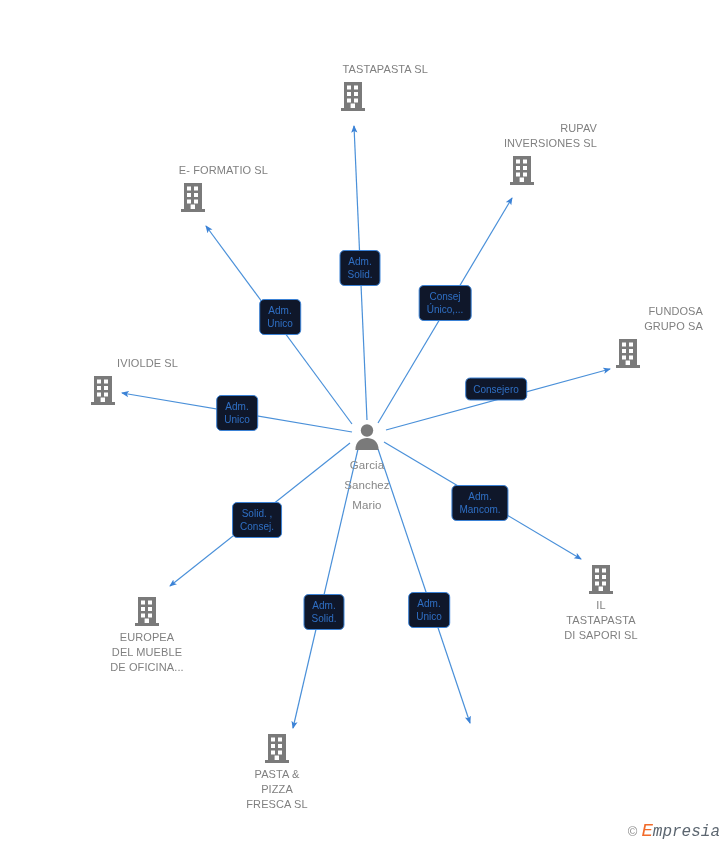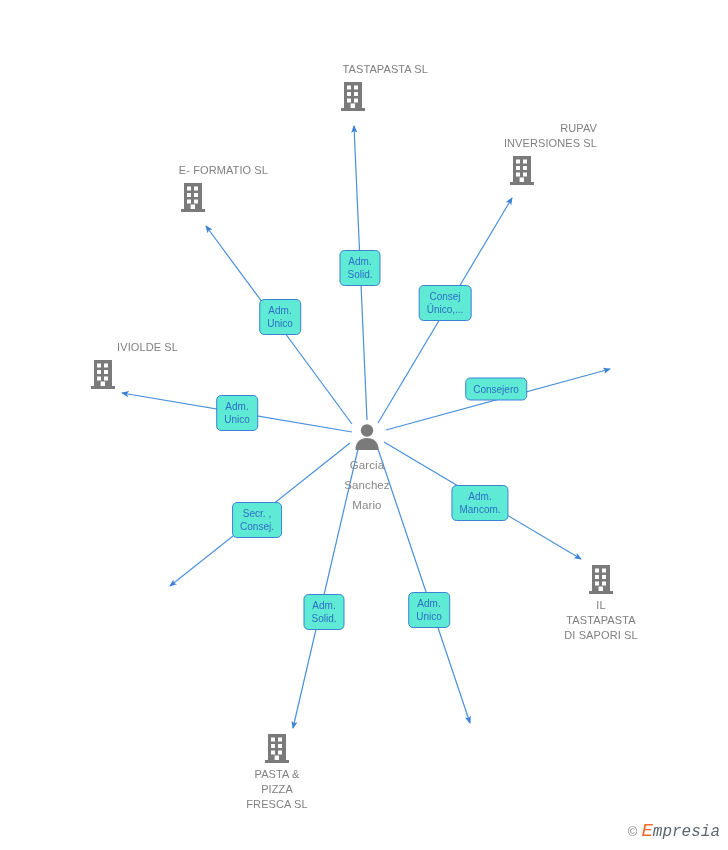--- a/index.html
+++ b/index.html
@@ -60,21 +60,21 @@
   .person .label {
     color: #878787;
     font-size: 11.5px;
     line-height: 20px;
   }
 
   
   .chip {
     position: absolute;
     transform: translate(-50%, -50%);
-    background: #5eead4;
+    background: #0f172a;
     border: 1px solid #3b82d6;
     border-radius: 5px;
     color: #2f6fc4;
     font-size: 10px;
     line-height: 13px;
     text-align: center;
     padding: 4px 7px;
     white-space: pre-line;
     box-sizing: border-box;
   }
@@ -194,22 +194,39 @@
         <rect x="16" y="5.5" width="4" height="4" fill="#ffffff"></rect>
         <rect x="9" y="12" width="4" height="4" fill="#ffffff"></rect>
         <rect x="16" y="12" width="4" height="4" fill="#ffffff"></rect>
         <rect x="9" y="18.5" width="4" height="4" fill="#ffffff"></rect>
         <rect x="16" y="18.5" width="4" height="4" fill="#ffffff"></rect>
         <rect x="12.6" y="23.5" width="4.4" height="4.5" fill="#ffffff"></rect>
       </svg>
     </span>
   </div>
 
-
-  <div class="node label-above" style="left:103px; top:340px;">
+  <div class="node label-above" style="left:628px; top:304px;">
+    <span class="label">FUNDOSA
+GRUPO SA</span>
+    <span class="glyph">
+      <svg width="30" height="32" viewBox="0 0 30 32">
+        <rect x="6" y="2" width="18" height="26" fill="#7a7a7a"></rect>
+        <rect x="3" y="28" width="24" height="3" fill="#7a7a7a"></rect>
+        <rect x="9" y="5.5" width="4" height="4" fill="#ffffff"></rect>
+        <rect x="16" y="5.5" width="4" height="4" fill="#ffffff"></rect>
+        <rect x="9" y="12" width="4" height="4" fill="#ffffff"></rect>
+        <rect x="16" y="12" width="4" height="4" fill="#ffffff"></rect>
+        <rect x="9" y="18.5" width="4" height="4" fill="#ffffff"></rect>
+        <rect x="16" y="18.5" width="4" height="4" fill="#ffffff"></rect>
+        <rect x="12.6" y="23.5" width="4.4" height="4.5" fill="#ffffff"></rect>
+      </svg>
+    </span>
+  </div>
+
+  <div class="node label-above" style="left:103px; top:356px;">
     <span class="label">IVIOLDE SL</span>
     <span class="glyph">
       <svg width="30" height="32" viewBox="0 0 30 32">
         <rect x="6" y="2" width="18" height="26" fill="#7a7a7a"></rect>
         <rect x="3" y="28" width="24" height="3" fill="#7a7a7a"></rect>
         <rect x="9" y="5.5" width="4" height="4" fill="#ffffff"></rect>
         <rect x="16" y="5.5" width="4" height="4" fill="#ffffff"></rect>
         <rect x="9" y="12" width="4" height="4" fill="#ffffff"></rect>
         <rect x="16" y="12" width="4" height="4" fill="#ffffff"></rect>
         <rect x="9" y="18.5" width="4" height="4" fill="#ffffff"></rect>
@@ -231,20 +248,38 @@
         <rect x="9" y="18.5" width="4" height="4" fill="#ffffff"></rect>
         <rect x="16" y="18.5" width="4" height="4" fill="#ffffff"></rect>
         <rect x="12.6" y="23.5" width="4.4" height="4.5" fill="#ffffff"></rect>
       </svg>
     </span>
     <span class="label">IL
 TASTAPASTA
 DI SAPORI SL</span>
   </div>
 
+  <div class="node label-below" style="left:147px; top:595px;">
+    <span class="glyph">
+      <svg width="30" height="32" viewBox="0 0 30 32">
+        <rect x="6" y="2" width="18" height="26" fill="#7a7a7a"></rect>
+        <rect x="3" y="28" width="24" height="3" fill="#7a7a7a"></rect>
+        <rect x="9" y="5.5" width="4" height="4" fill="#ffffff"></rect>
+        <rect x="16" y="5.5" width="4" height="4" fill="#ffffff"></rect>
+        <rect x="9" y="12" width="4" height="4" fill="#ffffff"></rect>
+        <rect x="16" y="12" width="4" height="4" fill="#ffffff"></rect>
+        <rect x="9" y="18.5" width="4" height="4" fill="#ffffff"></rect>
+        <rect x="16" y="18.5" width="4" height="4" fill="#ffffff"></rect>
+        <rect x="12.6" y="23.5" width="4.4" height="4.5" fill="#ffffff"></rect>
+      </svg>
+    </span>
+    <span class="label">EUROPEA
+DEL MUEBLE
+DE OFICINA...</span>
+  </div>
 
   <div class="node label-below" style="left:277px; top:732px;">
     <span class="glyph">
       <svg width="30" height="32" viewBox="0 0 30 32">
         <rect x="6" y="2" width="18" height="26" fill="#7a7a7a"></rect>
         <rect x="3" y="28" width="24" height="3" fill="#7a7a7a"></rect>
         <rect x="9" y="5.5" width="4" height="4" fill="#ffffff"></rect>
         <rect x="16" y="5.5" width="4" height="4" fill="#ffffff"></rect>
         <rect x="9" y="12" width="4" height="4" fill="#ffffff"></rect>
         <rect x="16" y="12" width="4" height="4" fill="#ffffff"></rect>
@@ -269,21 +304,21 @@
 Unico</div>
 
   <div class="chip" style="left:496px; top:389px;">Consejero</div>
 
   <div class="chip" style="left:237px; top:413px;">Adm.
 Unico</div>
 
   <div class="chip" style="left:480px; top:503px;">Adm.
 Mancom.</div>
 
-  <div class="chip" style="left:257px; top:520px;">Secr. ,
+  <div class="chip" style="left:257px; top:520px;">Solid. ,
 Consej.</div>
 
   <div class="chip" style="left:324px; top:612px;">Adm.
 Solid.</div>
 
   <div class="chip" style="left:429px; top:610px;">Adm.
 Unico</div>
 
   <div id="watermark">
     <span class="copy">©</span>

